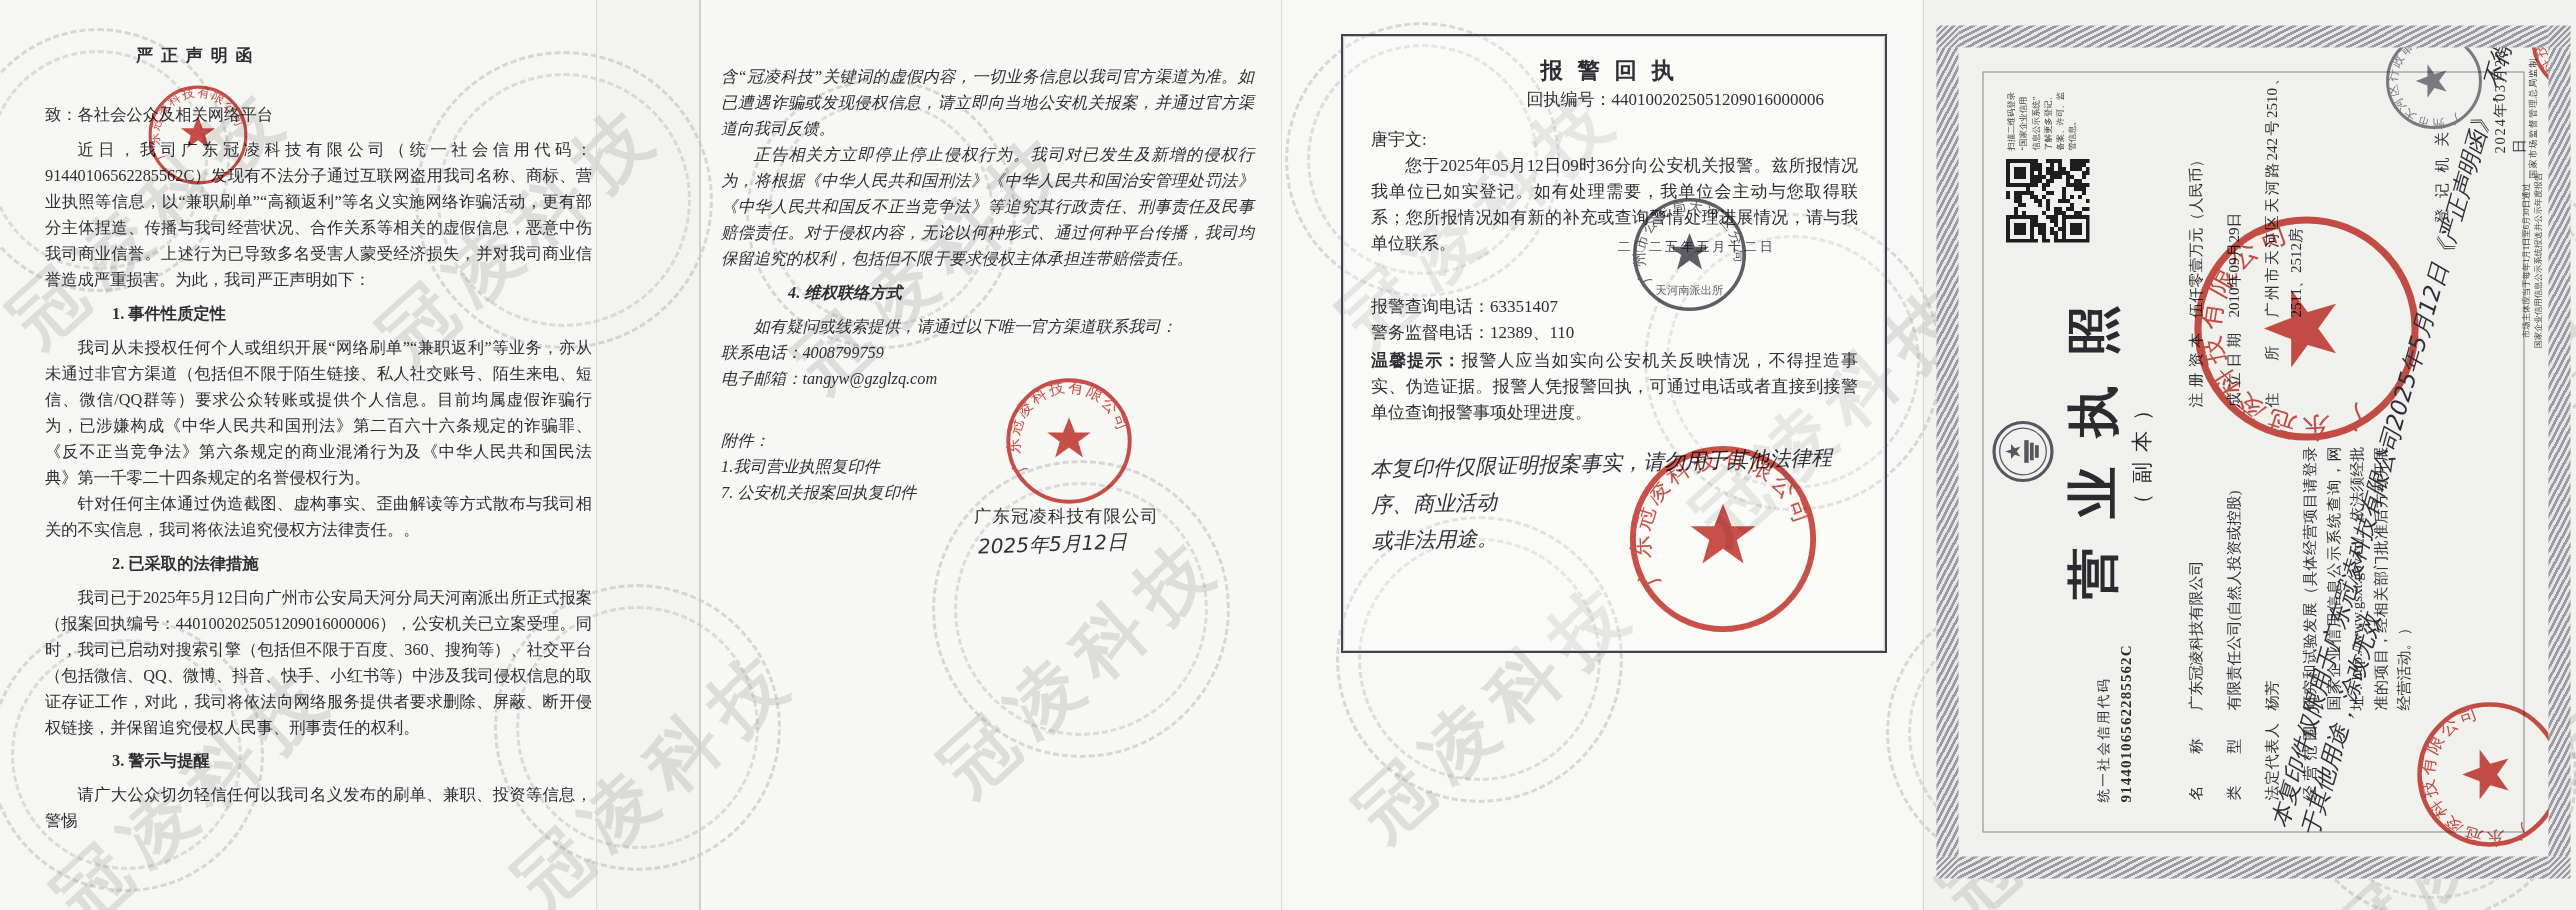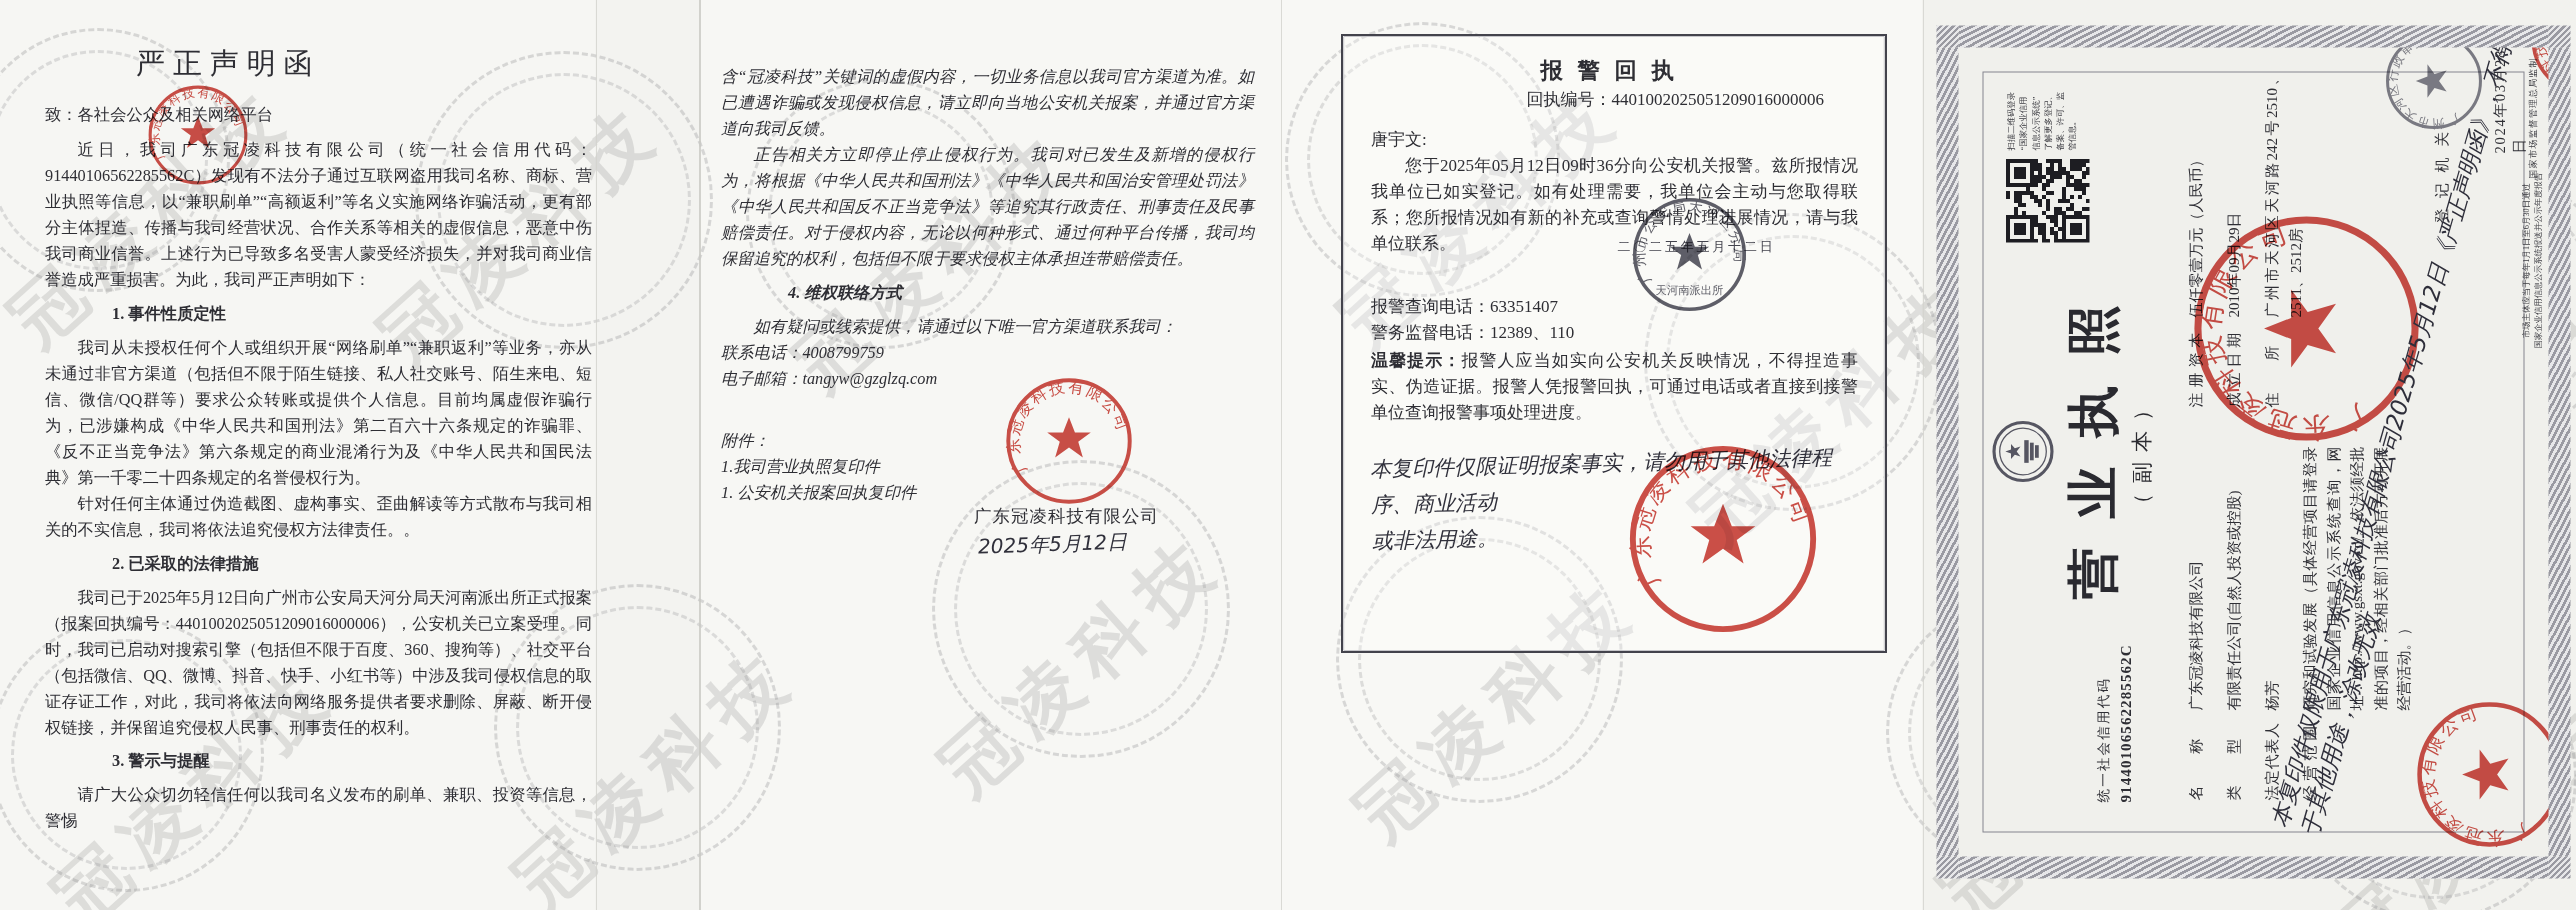--- a/index.html
+++ b/index.html
@@ -10,21 +10,21 @@
   .wm{position:absolute;font-family:"DejaVu Sans","Liberation Sans",sans-serif;font-weight:bold;
       font-size:72px;letter-spacing:14.6px;color:rgba(130,130,132,.22);transform:rotate(-42deg);white-space:nowrap;z-index:1;}
   .wmc{position:absolute;border:3.9px dashed rgba(140,140,142,.30);border-radius:50%;z-index:1;}
   .wmc::after{content:"";position:absolute;inset:19px;border:3.9px dashed rgba(140,140,142,.26);border-radius:50%;}
   .edge{position:absolute;top:0;bottom:0;width:1.1px;background:#d2d2cd;opacity:.8;z-index:2;}
   
   .pg{position:absolute;z-index:3;font-size:16.3px;line-height:26px;text-align:justify;}
   .pg p{margin:0 0 0 0;}
   .ind{text-indent:2em;}
   .sec{font-weight:bold;margin:7.9px 0 7.9px 67px !important;}
-  .doc-title{position:absolute;z-index:3;font-size:29px;font-weight:normal;letter-spacing:7.9px;}
+  .doc-title{position:absolute;z-index:3;font-size:17px;font-weight:bold;letter-spacing:7.9px;}
   .gap{height:9px;}
   .hand{font-family:"DejaVu Sans","Liberation Sans",sans-serif;font-style:italic;color:#30303b;}
   
   .stamp{position:absolute;z-index:6;mix-blend-mode:multiply;opacity:.88;}
   .stamp svg{width:100%;height:100%;}
   
   .receipt{position:absolute;left:1341px;top:34px;width:542px;height:615px;z-index:3;
      border:2.8px solid #43434c;box-shadow:inset 0 0 0 0.6px #fff,inset 0 0 0 1.1px #8d8d94;background:rgba(255,255,255,.25);}
   .receipt-inner{position:relative;width:100%;height:100%;padding:19px 27px 0 28px;box-sizing:border-box;font-size:17px;line-height:26px;}
   .r-title{text-align:center;font-size:22.4px;font-weight:bold;letter-spacing:14.6px;margin-top:3.4px;}
@@ -121,21 +121,21 @@
   <div class="pg" style="left:721px;top:64px;width:533px;font-style:italic;">
     <p>含“冠凌科技”关键词的虚假内容，一切业务信息以我司官方渠道为准。如已遭遇诈骗或发现侵权信息，请立即向当地公安机关报案，并通过官方渠道向我司反馈。</p>
     <p class="ind">正告相关方立即停止停止侵权行为。我司对已发生及新增的侵权行为，将根据《中华人民共和国刑法》《中华人民共和国治安管理处罚法》《中华人民共和国反不正当竞争法》等追究其行政责任、刑事责任及民事赔偿责任。对于侵权内容，无论以何种形式、通过何种平台传播，我司均保留追究的权利，包括但不限于要求侵权主体承担连带赔偿责任。</p>
     <p class="sec">4. 维权联络方式</p>
     <p class="ind">如有疑问或线索提供，请通过以下唯一官方渠道联系我司：</p>
     <p>联系电话：4008799759</p>
     <p>电子邮箱：tangyw@gzglzq.com</p>
     <div style="height:36px;"></div>
     <p>附件：</p>
     <p>1.我司营业执照复印件</p>
-    <p>1. 公安机关报案回执复印件</p>
+    <p>7. 公安机关报案回执复印件</p>
   </div>
 
   <div class="stamp" style="left:1003px;top:375px;width:132px;height:132px;"><svg viewBox="0 0 200 200">
         <defs>
           <path id="sealArc1" d="M 38 146 A 76 76 0 1 1 162 146" fill="none"></path>
         </defs>
         <circle cx="100" cy="100" r="92" fill="none" stroke="#c8382f" stroke-width="6"></circle>
         <polygon points="100,64 109,87 133,87 114,101 121,125 100,110 79,125 86,101 67,87 91,87" fill="#c8382f"></polygon>
         <text font-size="24" font-family="Liberation Serif, serif" fill="#c8382f" letter-spacing="3"><textPath href="#sealArc1" startOffset="2">广东冠凌科技有限公司</textPath></text>
       </svg></div>

